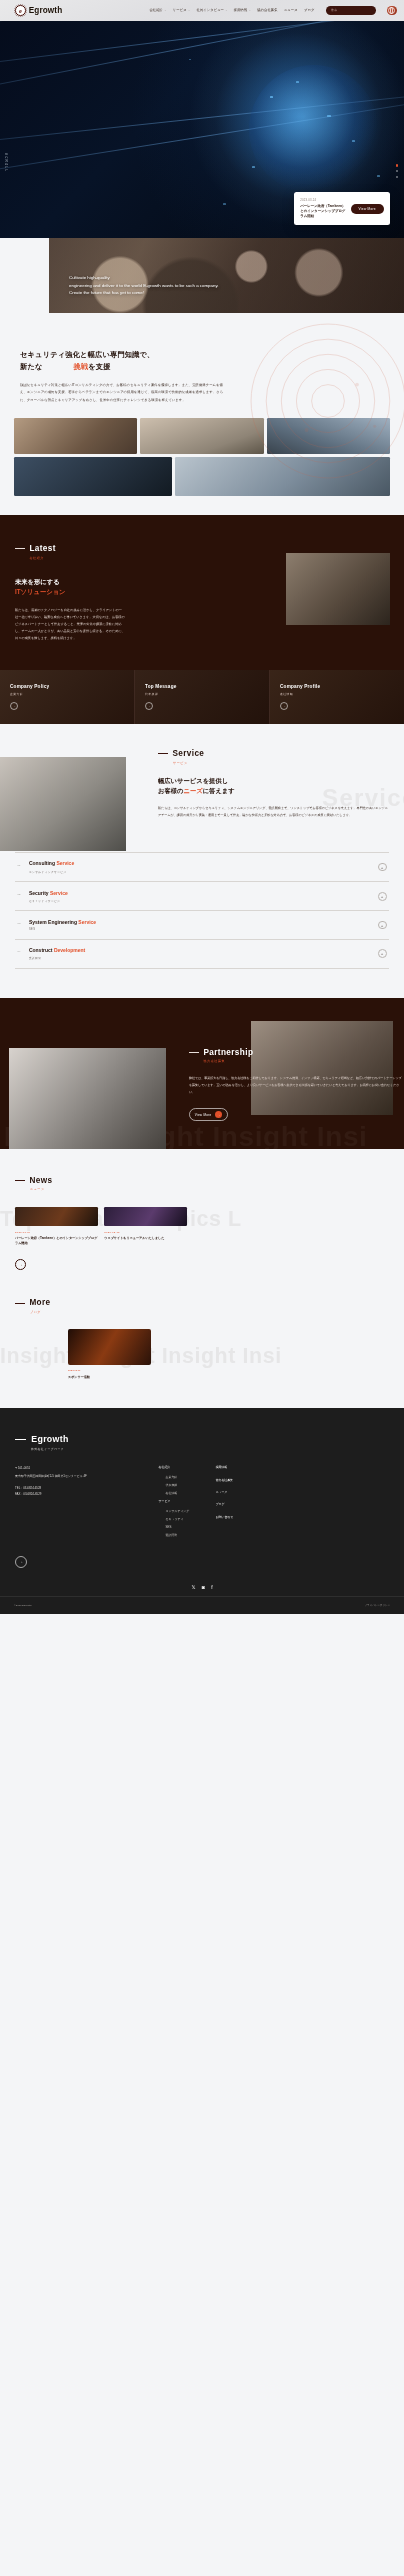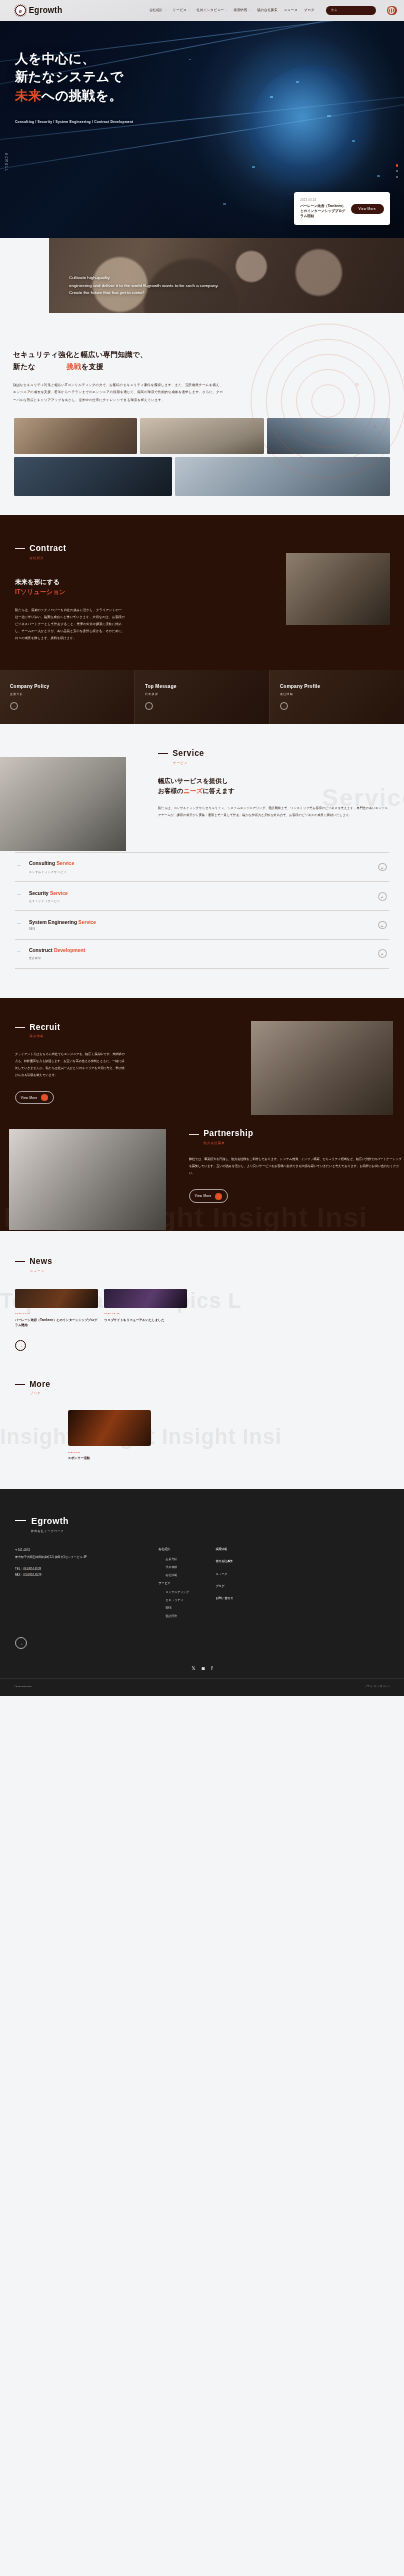--- a/index.html
+++ b/index.html
@@ -135,21 +135,21 @@
   .band-text{
     position:absolute; left:69px; top:36px; z-index:3; color:#fff;
     font-size:4.4px; line-height:1.72; text-shadow:0 0.6px 3.1px rgba(0,0,0,.6);
   }
 
   
   .sec-sec{ position:relative; padding:36px 0 19px; background:#f4f5f7; overflow:hidden;}
   .radar{
     position:absolute; right:-6.3px; top:6.3px; width:164px; height:164px; opacity:.30;
   }
-  .sec-inner{ position:relative; z-index:3; padding-left:13px; max-width:226px;}
+  .sec-inner{ position:relative; z-index:3; padding-left:20px; max-width:226px;}
   .sec-inner h2{ font-size:7.2px; line-height:1.62; font-weight:800; letter-spacing:0.2px;}
   .sec-inner h2 .accent{ color:#e2502a;margin-left:31px; }
   .sec-inner p{ margin-top:9.4px; font-size:3.3px; line-height:2.25; color:#3a2a22; letter-spacing:0.1px;}
   .photo-row{ display:flex; gap:3.1px; padding:14px 14px 0; }
   .ph{ flex:1; height:36px; border-radius:1.3px; }
   .ph1{ background:linear-gradient(135deg,#b49b82,#6d5744 60%,#4a3a2e);}
   .ph2{ background:linear-gradient(160deg,#cdbfae,#8e8476 70%,#5d5548);}
   .ph3{ background:linear-gradient(200deg,#9fb0c0,#5d6e7e 60%,#39434d);}
   .photo-row2{ display:flex; gap:3.1px; padding:3.1px 14px 0; }
   .ph4{ flex:0 0 42%; height:39px; border-radius:1.3px; background:linear-gradient(140deg,#3d4f63,#1f2a36 70%,#121a22);}
@@ -365,28 +365,20 @@
       <i class="dot" style="left:270px;top:75px;width:3.1px;height:1.9px;opacity:.8"></i>
       <i class="dot" style="left:296px;top:60px;width:2.5px;height:1.9px;opacity:.7"></i>
       <i class="dot" style="left:327px;top:94px;width:3.8px;height:1.9px;opacity:.75"></i>
       <i class="dot" style="left:352px;top:119px;width:2.5px;height:1.9px;opacity:.6"></i>
       <i class="dot" style="left:252px;top:145px;width:3.1px;height:1.9px;opacity:.65"></i>
       <i class="dot" style="left:189px;top:38px;width:1.9px;height:1.3px;opacity:.5"></i>
       <i class="dot" style="left:377px;top:154px;width:3.1px;height:1.9px;opacity:.55"></i>
       <i class="dot" style="left:223px;top:182px;width:2.5px;height:1.9px;opacity:.5"></i>
     </div>
 
-    <div class="hero-inner">
-      <h1>
-        <span>人を中心に、</span><br>
-        <span>新たなシステムで</span><br>
-        <span class="accent">未来</span><span>への挑戦を。</span>
-      </h1>
-      <div class="hero-sub">Consulting / Security / System Engineering / Contract Development</div>
-    </div>
 
     <div class="side-label">SCROLL</div>
 
     <div class="dot-nav">
       <i class="on"></i>
       <i></i>
       <i></i>
     </div>
 
     <div class="news-card">
@@ -437,21 +429,21 @@
     <div class="photo-row2">
       <div class="ph4"></div>
       <div class="ph5"></div>
     </div>
   </div>
 
   <div class="dark">
     <div class="company">
       <div class="sec-head">
         <span class="rule"></span>
-        <span class="en">Contract</span>
+        <span class="en">Latest</span>
       </div>
       <div class="sec-head-jp">会社紹介</div>
       <h3>
         <span>未来を形にする</span><br>
         <span class="accent">ITソリューション</span>
       </h3>
       <p>私たちは、最新のテクノロジーを自社の強みに活かし、クライアントの一社一社に寄り添い、確実な成功へと導いていきます。大切なのは、お客様のビジネスパートナーとして伴走すること。業界の変化や課題に柔軟に対応し、チームの一人ひとりが、高い品質と安心を提供し続ける。そのために、日々の成長を惜しまず、挑戦を続けます。</p>
     </div>
     <div class="company-photo"></div>
 
@@ -525,32 +517,20 @@
           <div class="jp">受託開発</div>
         </div>
         <div class="plus">+</div>
       </div>
     </div>
   </div>
 
   <div class="recruit">
     <div class="recruit-wm">Insight Insight  Insight  Insi</div>
     <div class="rc-photo"></div>
-    <div class="rc-inner">
-      <div class="sec-head">
-        <span class="rule"></span>
-        <span class="en">Recruit</span>
-      </div>
-      <div class="sec-head-jp">採用情報</div>
-      <p>クライアント先はもちろん自社でもエンジニアを、幅広く採用中です。未経験の方も、経験豊富な方も歓迎します。お互いを高め合える仲間とともに、一緒に成長していきませんか。私たちは社員一人ひとりのキャリアを大切に考え、学び続けられる環境を整えています。</p>
-      <div class="pill">
-        <span>View More</span>
-        <i>→</i>
-      </div>
-    </div>
 
     <div class="partner">
       <div class="pt-photo"></div>
       <div class="pt-inner">
         <div class="sec-head">
           <span class="rule"></span>
           <span class="en">Partnership</span>
         </div>
         <div class="sec-head-jp">協力会社募集</div>
         <p>弊社では、事業拡大を目指し、協力会社様をご期待しております。システム開発、インフラ構築、セキュリティ領域など、幅広い分野でのパートナーシップを募集しています。互いの強みを活かし、より良いサービスをお客様へ提供できる関係を築いていきたいと考えております。お気軽にお問い合わせください。</p>

